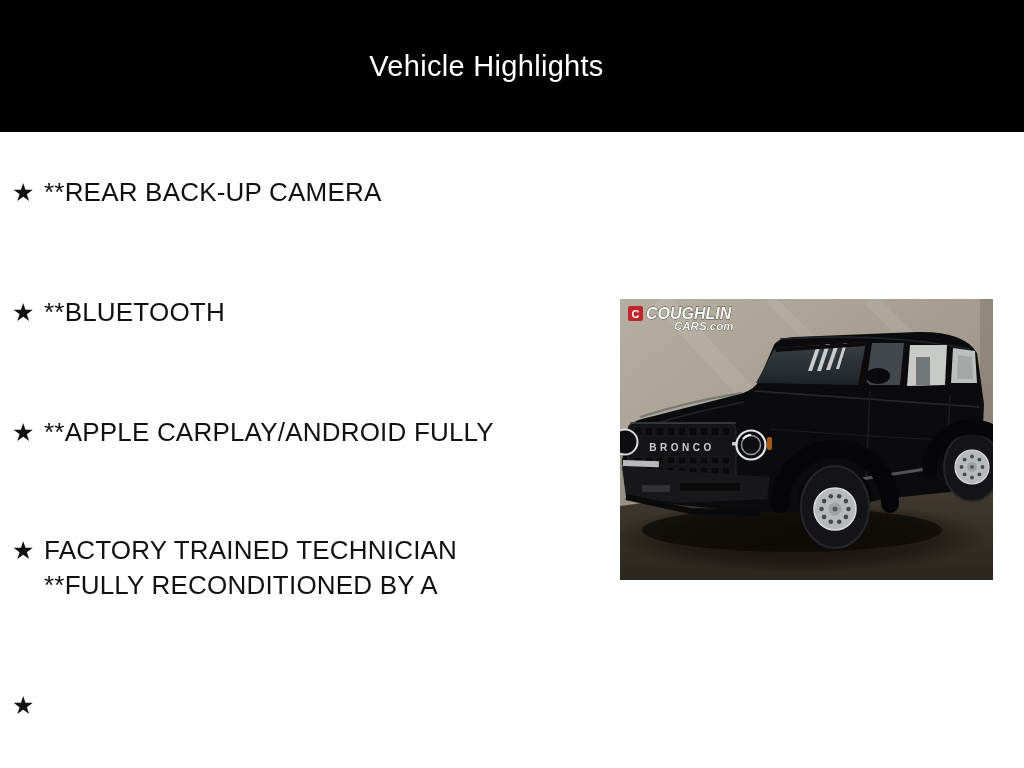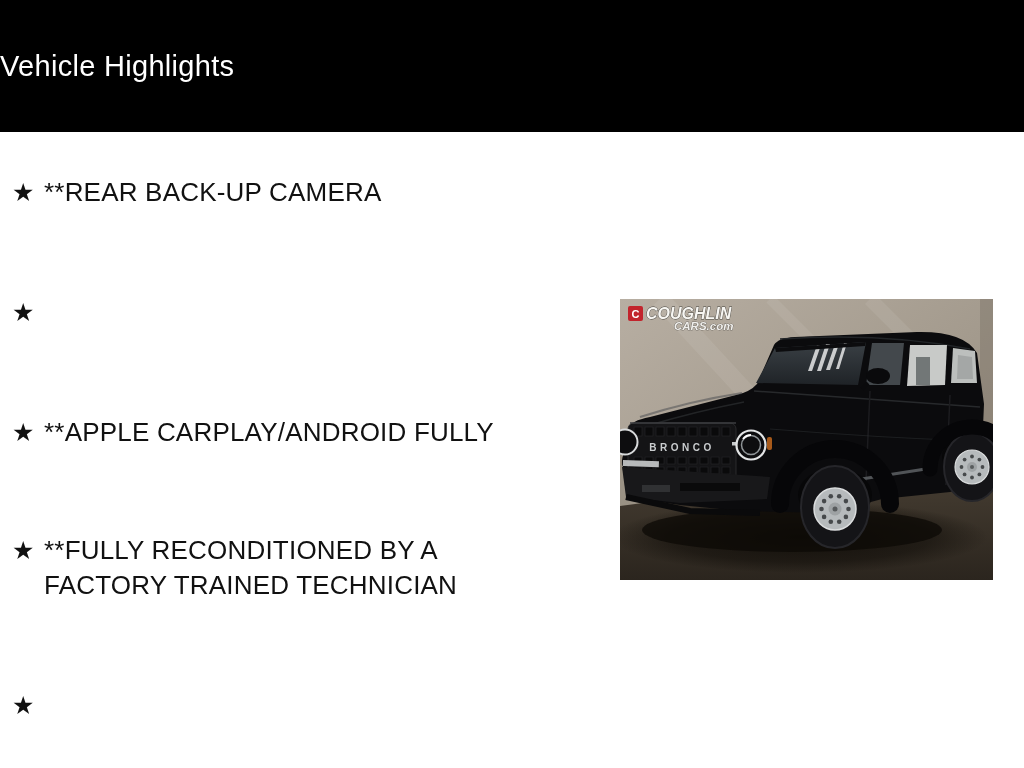--- a/index.html
+++ b/index.html
@@ -2,21 +2,21 @@
 <html><head>
 <meta charset="utf-8">
 <style>
   html,body{margin:0;padding:0}
   body{
     width:1024px;height:768px;background:#ffffff;overflow:hidden;position:relative;
     font-family:"Liberation Sans",sans-serif;
   }
   .topbar{
     position:absolute;left:0;top:0;width:1024px;height:132px;background:#000000;
-    display:flex;align-items:center;justify-content:flex-start;
+    display:flex;align-items:center;justify-content:center;
   }
   .topbar .title{
     margin:0;padding-right:51px;color:#ffffff;font-size:29px;font-weight:400;letter-spacing:.3px;
   }
   ul.highlights{list-style:none;margin:0;padding:0}
   .hl-item{position:absolute;left:12px;display:flex;align-items:flex-start}
   .hl-item .star{
     width:32px;flex:0 0 32px;font-size:25px;line-height:35px;color:#111111;
     font-family:"DejaVu Sans","Liberation Sans",sans-serif;
   }
@@ -37,32 +37,35 @@
 
   <ul class="highlights">
     <li class="hl-item i1">
       <span class="star">★</span>
       <span class="hl-text">
           <span class="ln">**REAR BACK-UP CAMERA</span>
         </span>
     </li>
     <li class="hl-item i2">
       <span class="star">★</span>
+      <span class="hl-text">
+          <span class="ln">**BLUETOOTH</span>
+        </span>
     </li>
     <li class="hl-item i3">
       <span class="star">★</span>
       <span class="hl-text">
           <span class="ln">**APPLE CARPLAY/ANDROID FULLY</span>
         </span>
     </li>
     <li class="hl-item i4">
       <span class="star">★</span>
       <span class="hl-text">
+        <span class="ln">FACTORY TRAINED TECHNICIAN</span>
         <span class="ln">**FULLY RECONDITIONED BY A</span>
-        <span class="ln">FACTORY TRAINED TECHNICIAN</span>
       </span>
     </li>
     <li class="hl-item i5">
       <span class="star">★</span>
     </li>
   </ul>
 
   <figure class="vehicle-photo">
     <svg viewBox="0 0 373 281" width="373" height="281" xmlns="http://www.w3.org/2000/svg">
       <defs>

